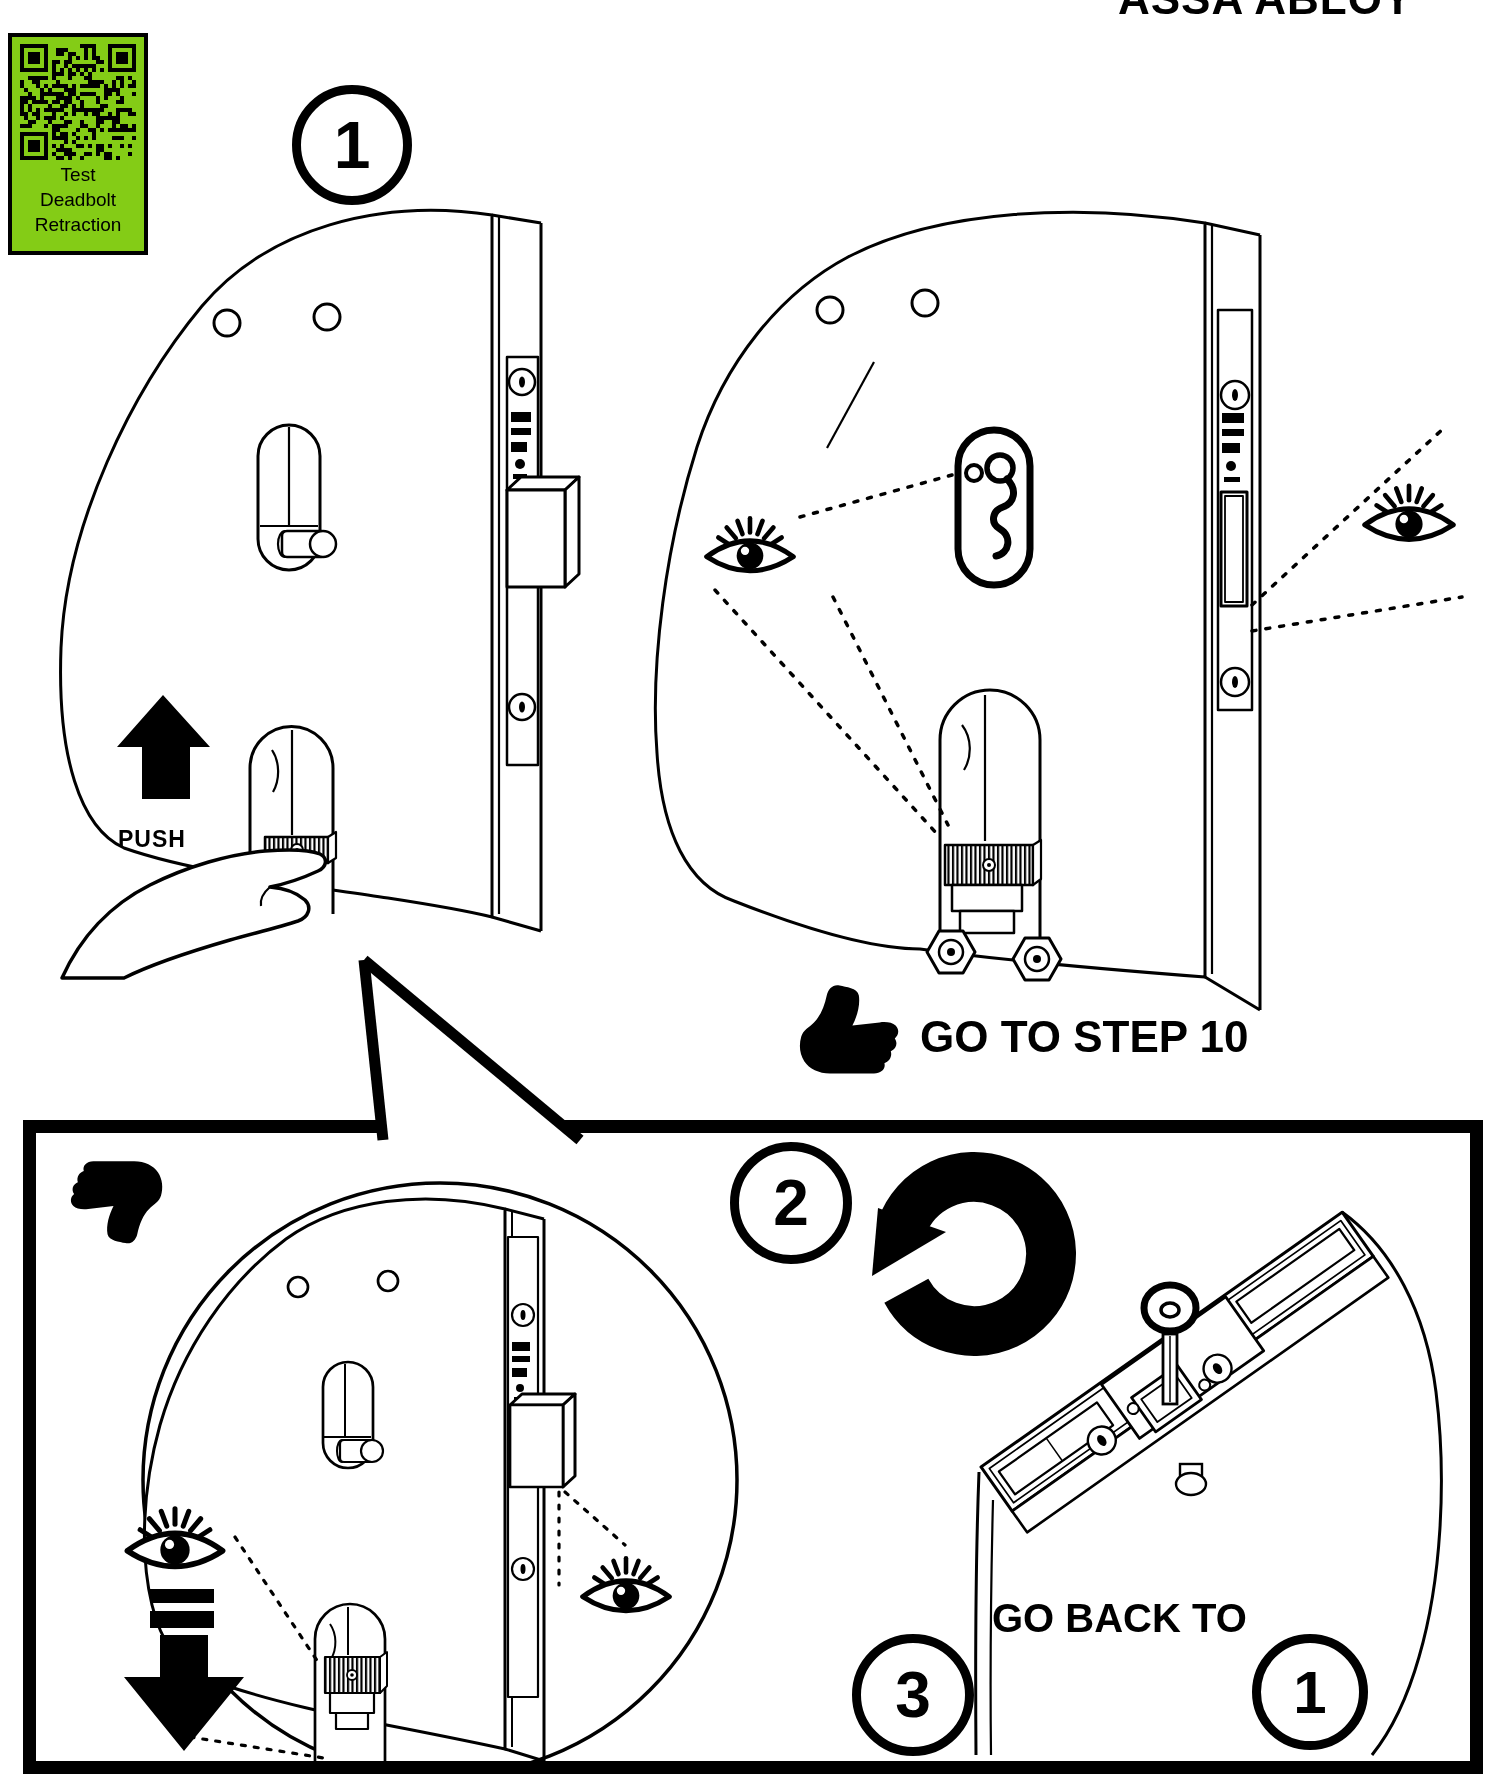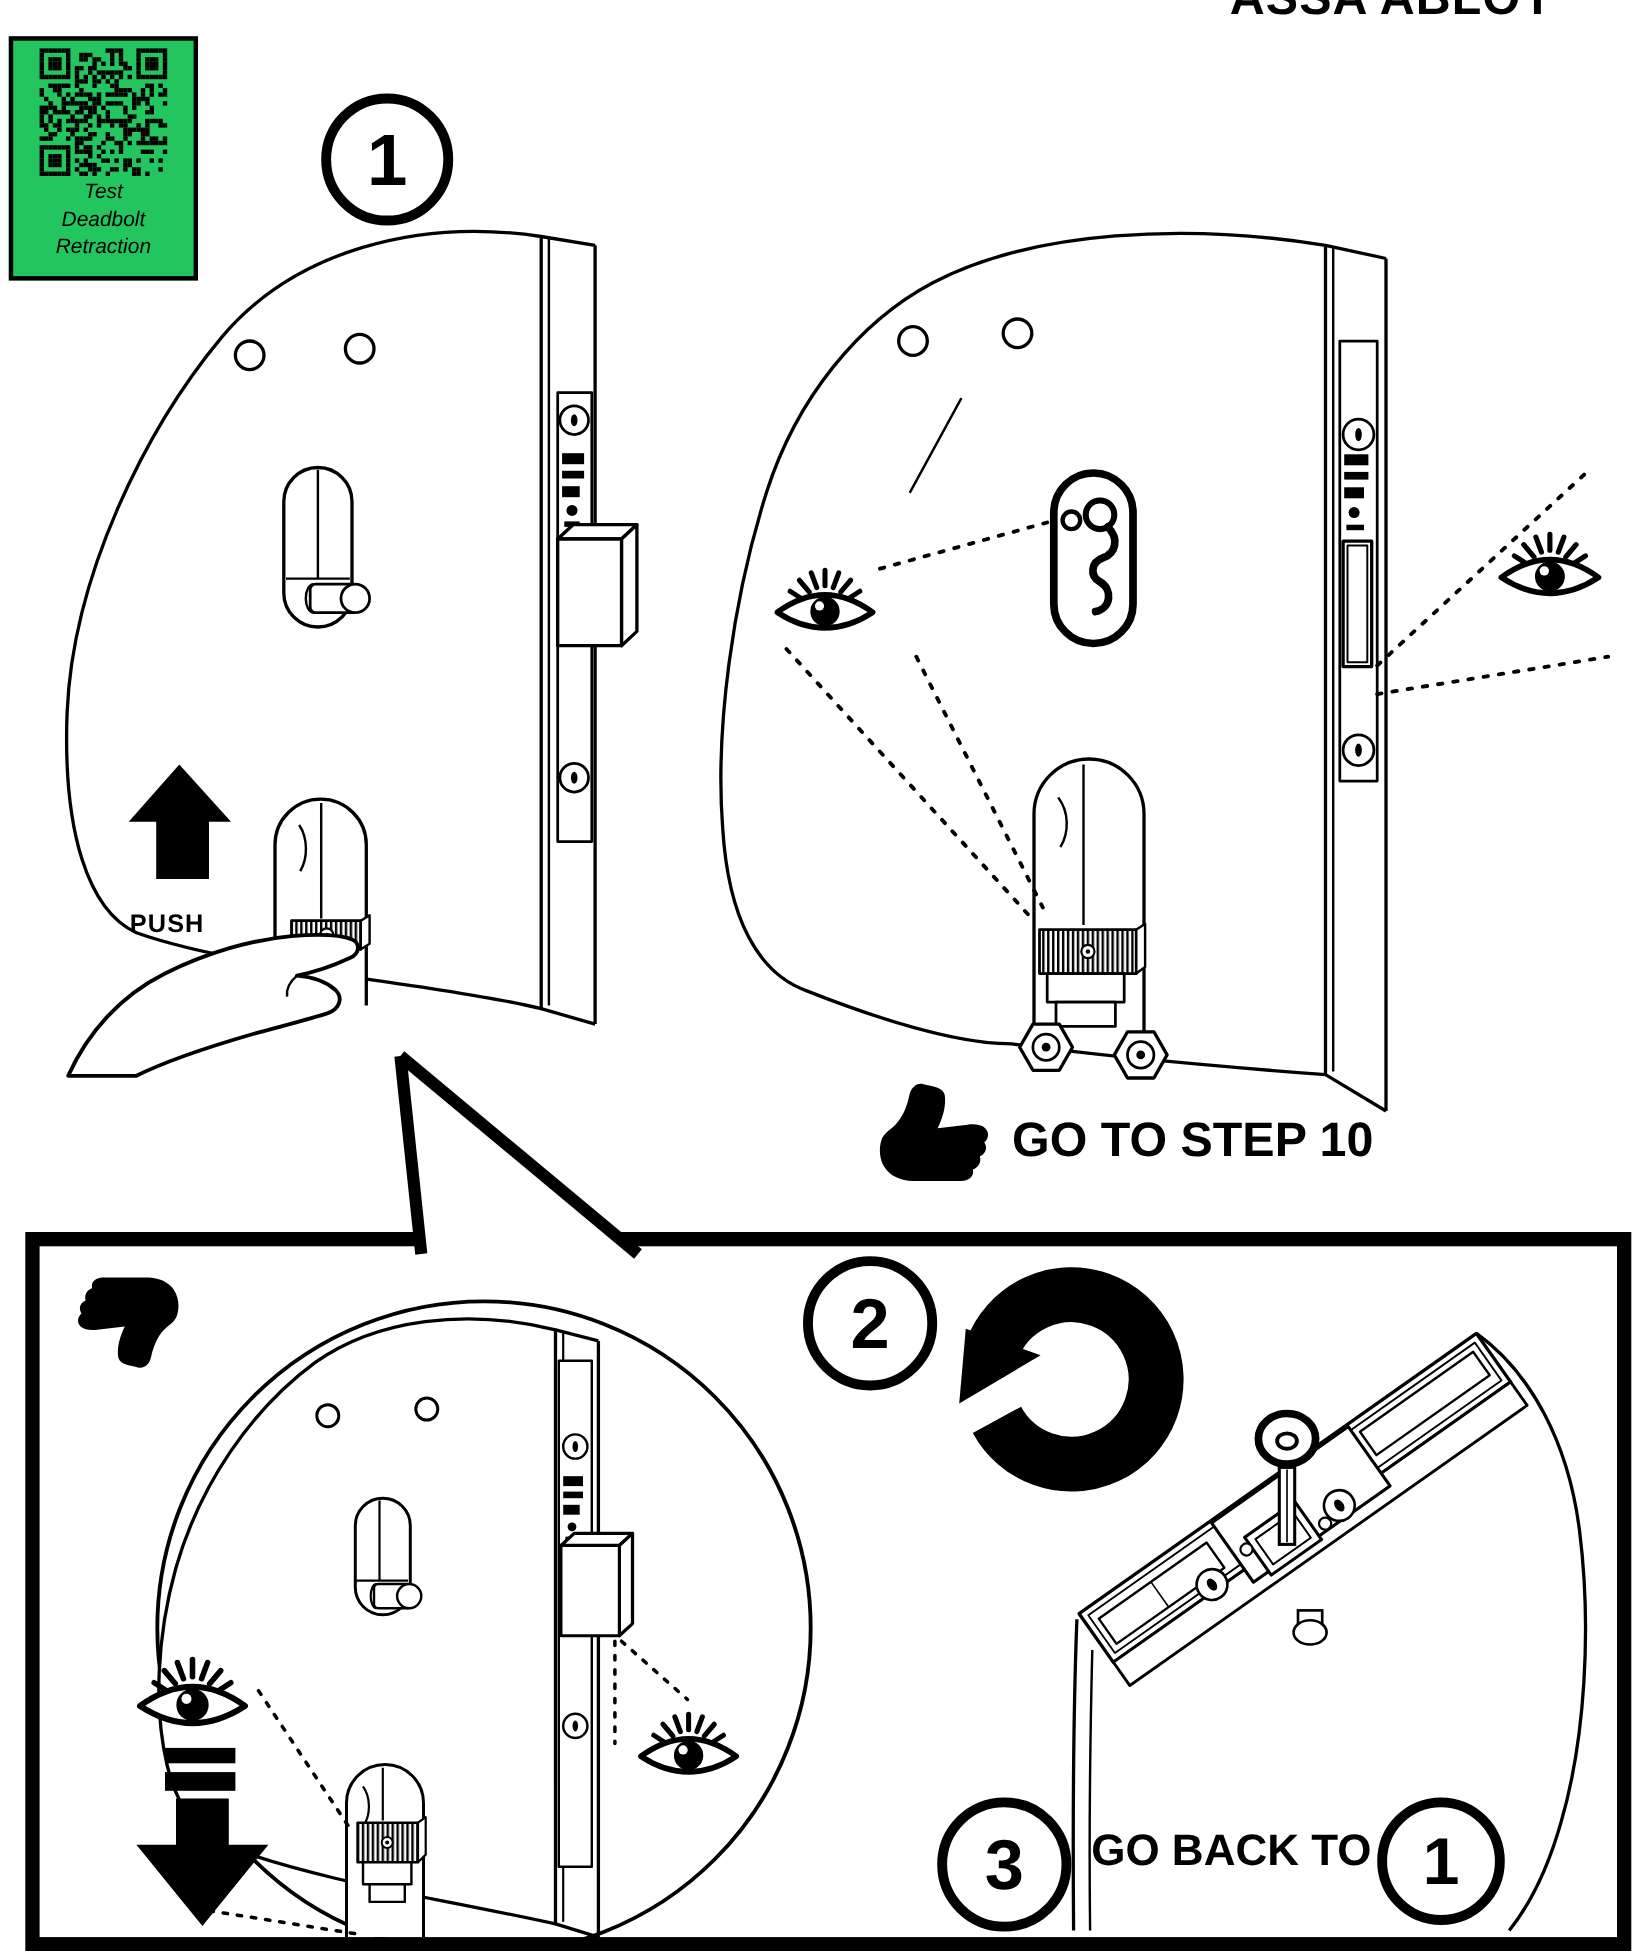--- a/index.html
+++ b/index.html
@@ -1,33 +1,33 @@
 <!DOCTYPE html>
 <html><head>
 <meta charset="utf-8">
 <style>
   html,body{margin:0;padding:0;background:#fff;}
   .page{position:relative;width:1492px;height:1774px;background:#fff;overflow:hidden;
         font-family:"Liberation Sans",sans-serif;color:#000;}
   .abs{position:absolute;}
   .brand{position:absolute;left:1118px;top:-26px;font-size:44px;font-weight:bold;
          letter-spacing:1px;white-space:nowrap;}
-  .qr-card{position:absolute;left:8px;top:33px;width:172px;height:222px;border:4px solid #000;
-           box-sizing:border-box;text-align:center;background:#22c55e;font-style:italic;}
+  .qr-card{position:absolute;left:8px;top:33px;width:140px;height:222px;border:4px solid #000;
+           box-sizing:border-box;text-align:center;background:#84cc16;}
   .qr-card svg{display:block;margin:7px auto 2px auto;}
   .qr-caption{font-size:19px;line-height:1.32;}
   .badge{position:absolute;border:9px solid #000;border-radius:50%;background:#fff;
          display:flex;align-items:center;justify-content:center;font-weight:bold;}
   .b1{left:292px;top:85px;width:102px;height:102px;font-size:66px;}
   .b2{left:730px;top:1142px;width:104px;height:104px;font-size:64px;}
   .b3{left:852px;top:1634px;width:104px;height:104px;font-size:64px;}
   .b1b{left:1252px;top:1634px;width:98px;height:98px;font-size:60px;}
   .push{position:absolute;left:118px;top:826px;font-size:23px;font-weight:bold;letter-spacing:1px;}
   .goto{position:absolute;left:920px;top:1012px;font-size:44px;font-weight:bold;white-space:nowrap;}
-  .goback{position:absolute;left:992px;top:1660px;font-size:40px;font-weight:bold;white-space:nowrap;}
+  .goback{position:absolute;left:992px;top:1596px;font-size:40px;font-weight:bold;white-space:nowrap;}
   .failbox{position:absolute;left:23px;top:1120px;width:1460px;height:654px;
            border:13px solid #000;box-sizing:border-box;background:transparent;}
   .wedge{z-index:3;}
   svg{overflow:visible;}
 </style>
 </head>
 <body>
 
 <div class="page">
 

